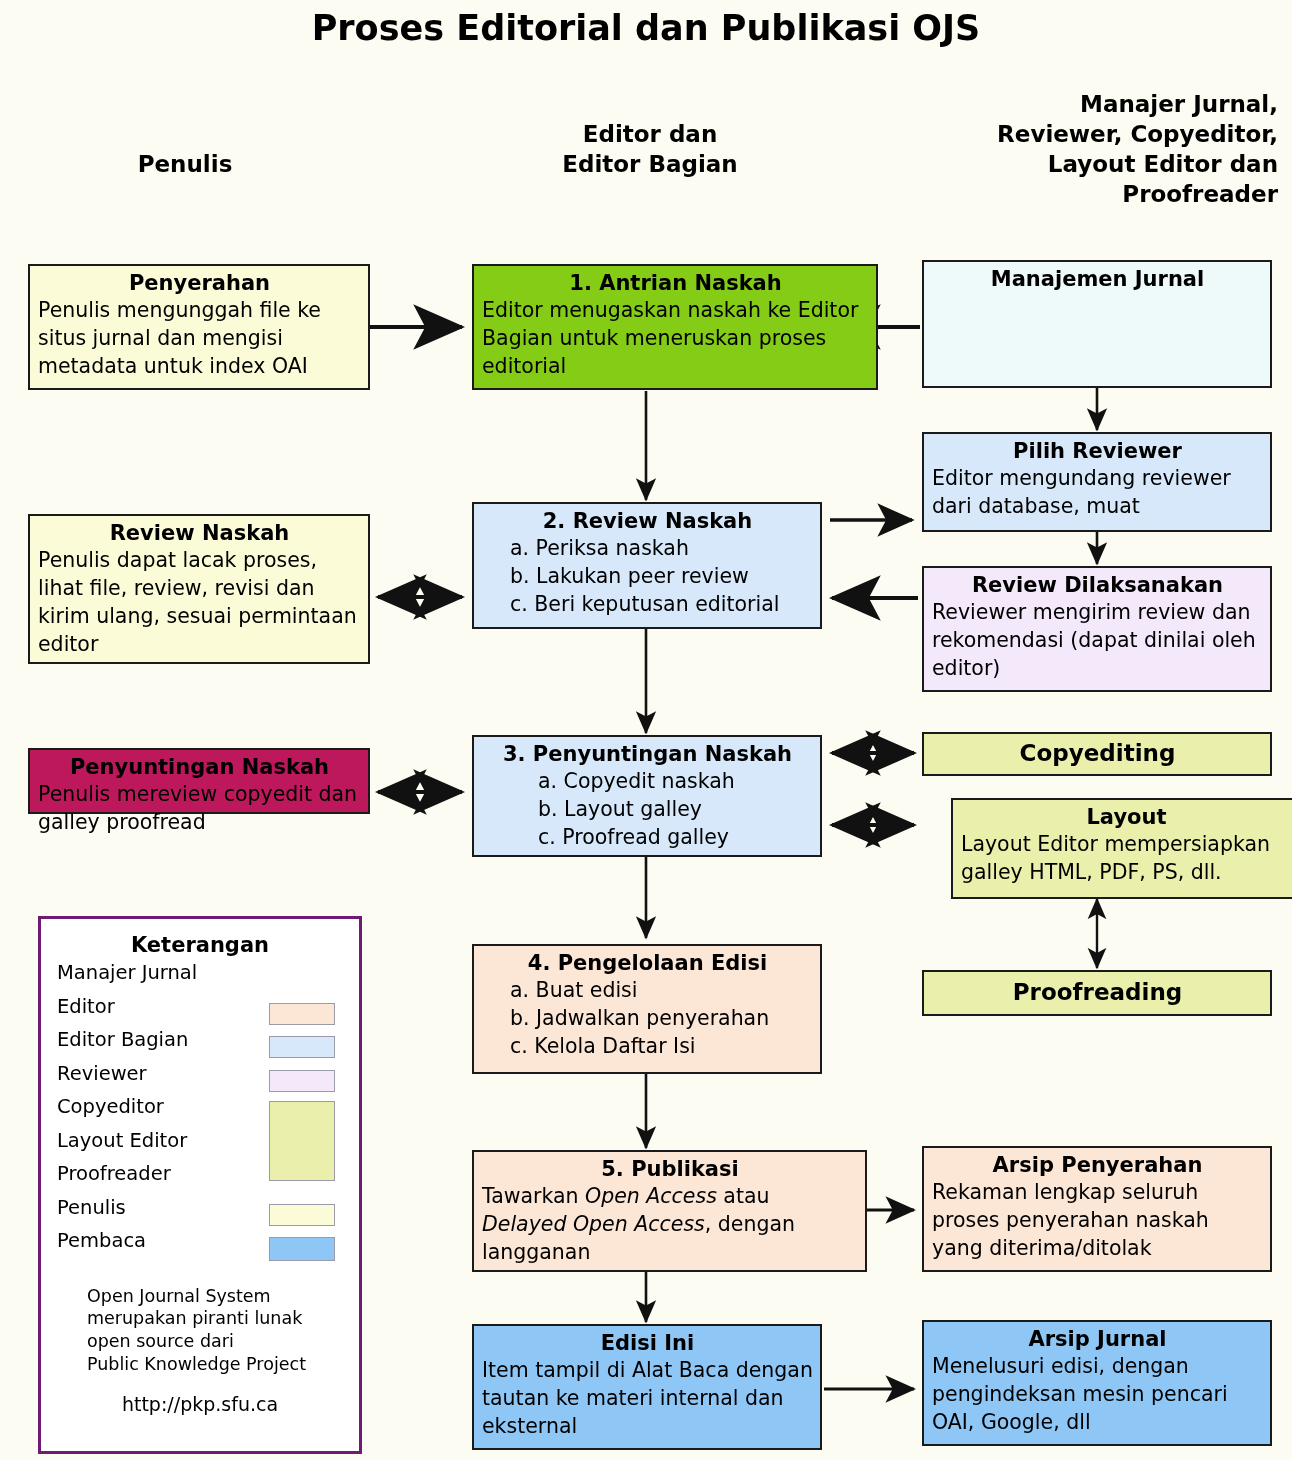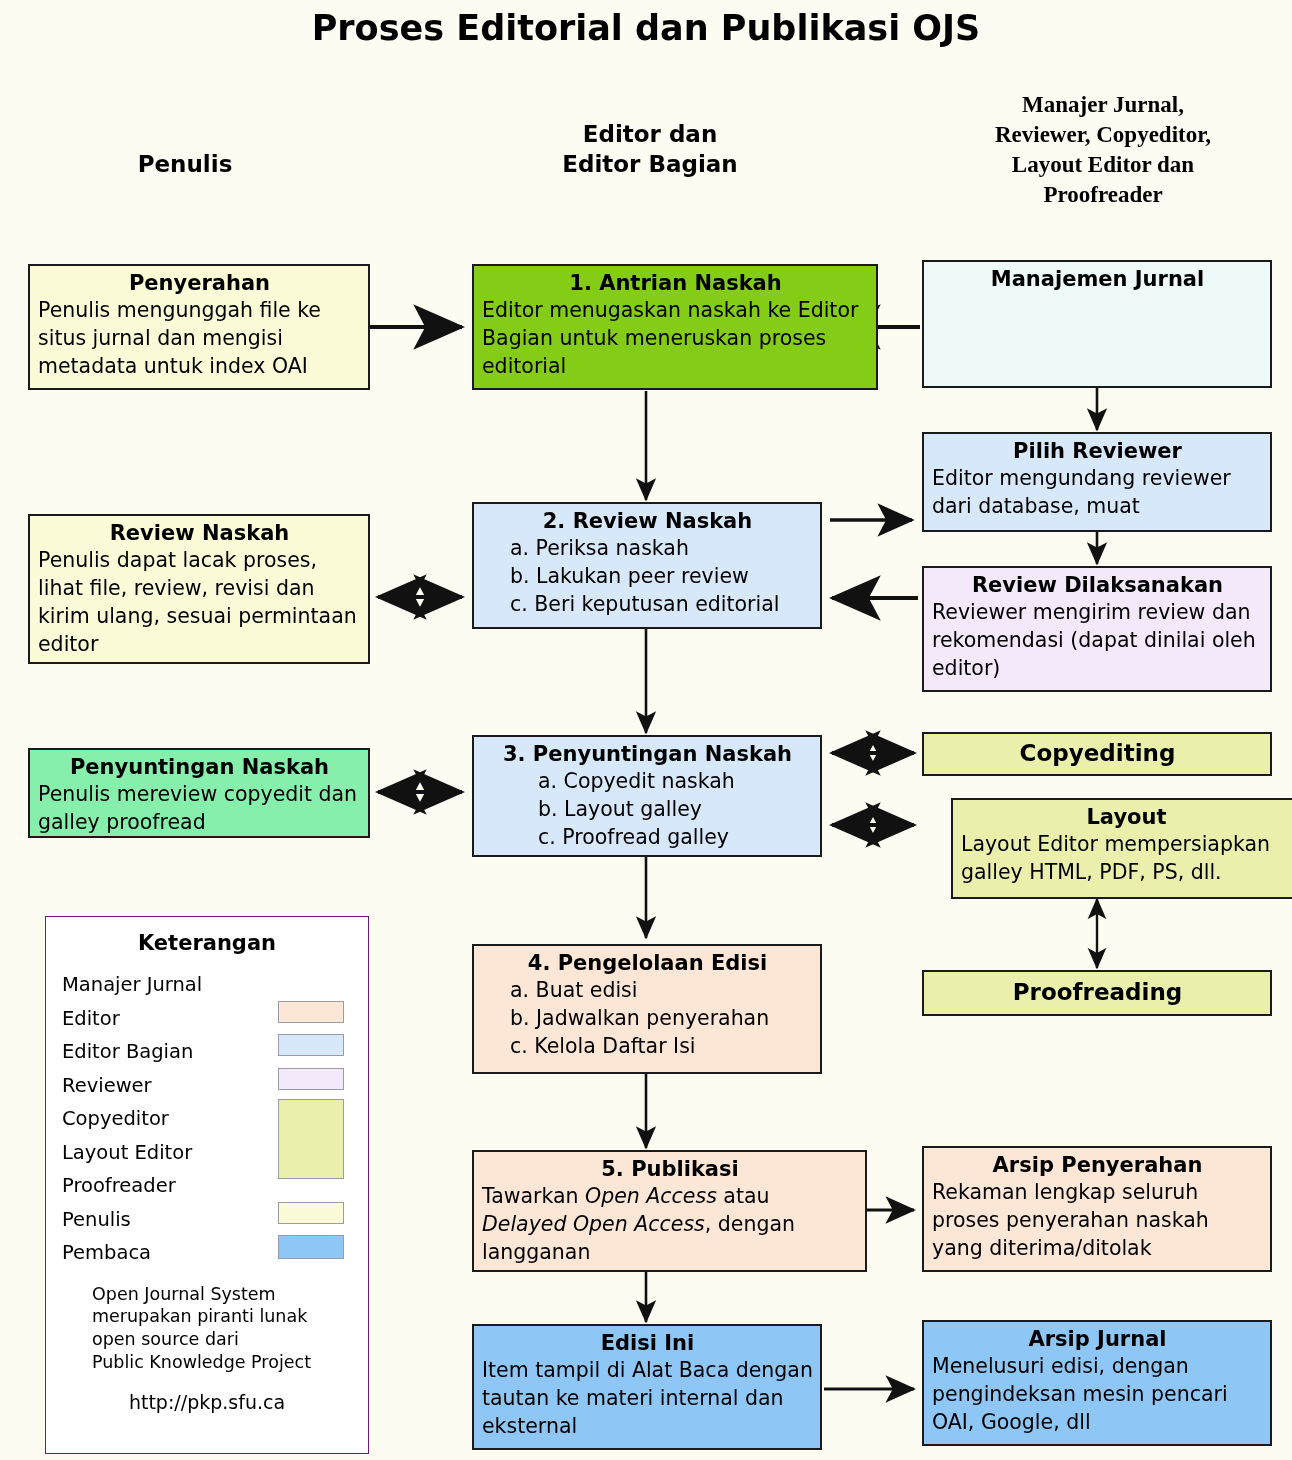--- a/index.html
+++ b/index.html
@@ -32,43 +32,43 @@
   .box .bt{display:block;text-align:center;font-weight:bold;font-size:21px;line-height:1.30;}
   .box .bd{display:block;text-align:left;}
   .box.only-title{display:flex;align-items:center;justify-content:center;}
   .box.only-title .bt{font-size:23px;text-align:center;}
   .lst{display:block;text-align:left;padding-left:28px;}
   .lst.tight{padding-left:32px;}
   em{font-style:italic;}
 
   
   #legend{
-    position:absolute;left:45px;top:916px;width:324px;height:538px;
-    background:#ffffff;border:1px solid #701a75;box-sizing:border-box;
+    position:absolute;left:38px;top:916px;width:324px;height:538px;
+    background:#ffffff;border:3px solid #701a75;box-sizing:border-box;
     padding:10px 0 0 0;
   }
   #legend .lg-title{text-align:center;font-weight:bold;font-size:21px;margin:4px 0 6px 0;}
   #legend .lg-rows{position:relative;margin:0 16px;}
-  .lg-row{font-size:19.5px;line-height:1.00;height:33.5px;display:flex;align-items:flex-end;}
+  .lg-row{font-size:19.5px;line-height:1.00;height:33.5px;display:flex;align-items:flex-start;}
   .lg-sw{position:absolute;right:8px;border:1.5px solid #9a9aa8;box-sizing:border-box;}
   #legend .lg-note{
     margin:20px 0 0 46px;font-size:17.5px;line-height:1.30;text-align:left;
   }
   #legend .lg-url{margin-top:17px;text-align:center;font-size:19px;}
 </style>
 </head>
 <body>
 
 <div id="stage">
 
   <div class="title">Proses Editorial dan Publikasi OJS</div>
 
   <div class="colhead" style="left:60px;top:150px;width:250px;"><span>Penulis</span></div>
   <div class="colhead" style="left:505px;top:120px;width:290px;"><span>Editor dan<br>Editor Bagian</span></div>
-  <div class="colhead" style="left:928px;top:90px;width:350px;text-align:center;font-family:Liberation Serif, serif;"><span>Manajer Jurnal,<br>Reviewer, Copyeditor,<br>Layout Editor dan<br>Proofreader</span></div>
+  <div class="colhead" style="left:928px;top:90px;width:350px;text-align:right;"><span>Manajer Jurnal,<br>Reviewer, Copyeditor,<br>Layout Editor dan<br>Proofreader</span></div>
 
   <svg class="svg-layer" viewBox="0 0 1292 1460">
     <defs>
       <marker id="ah" markerWidth="9" markerHeight="9" refX="8.4" refY="4.5" orient="auto" markerUnits="strokeWidth">
         <path d="M0,0.6 L9,4.5 L0,8.4 L2.1,4.5 Z" fill="#111"></path>
       </marker>
       <marker id="ahs" markerWidth="11" markerHeight="11" refX="10.2" refY="5.5" orient="auto" markerUnits="strokeWidth">
         <path d="M0,0.6 L11,5.5 L0,10.4 L2.6,5.5 Z" fill="#111"></path>
       </marker>
       <marker id="ahs-start" markerWidth="11" markerHeight="11" refX="0.8" refY="5.5" orient="auto" markerUnits="strokeWidth">
@@ -151,21 +151,21 @@
   <div class="box" style="left:922px;top:432px;width:350px;height:100px;background:#d6e8fa;">
     <span class="bt">Pilih Reviewer</span>
     <span class="bd">Editor mengundang reviewer dari database, muat</span>
   </div>
 
   <div class="box" style="left:922px;top:566px;width:350px;height:126px;background:#f4e9fb;">
     <span class="bt">Review Dilaksanakan</span>
     <span class="bd">Reviewer mengirim review dan rekomendasi (dapat dinilai oleh editor)</span>
   </div>
 
-  <div class="box" style="left:28px;top:748px;width:342px;height:90px;background:#86efac;">
+  <div class="box" style="left:28px;top:748px;width:342px;height:66px;background:#be185d;">
     <span class="bt">Penyuntingan Naskah</span>
     <span class="bd">Penulis mereview copyedit dan galley proofread</span>
   </div>
 
   <div class="box" style="left:472px;top:735px;width:350px;height:122px;background:#d6e8fa;">
     <span class="bt">3. Penyuntingan Naskah</span>
     <span class="lst tight" style="padding-left:56px;">a. Copyedit naskah<br>b. Layout galley<br>c. Proofread galley</span>
   </div>
 
   <div class="box only-title" style="left:922px;top:732px;width:350px;height:44px;background:#eaefac;">

